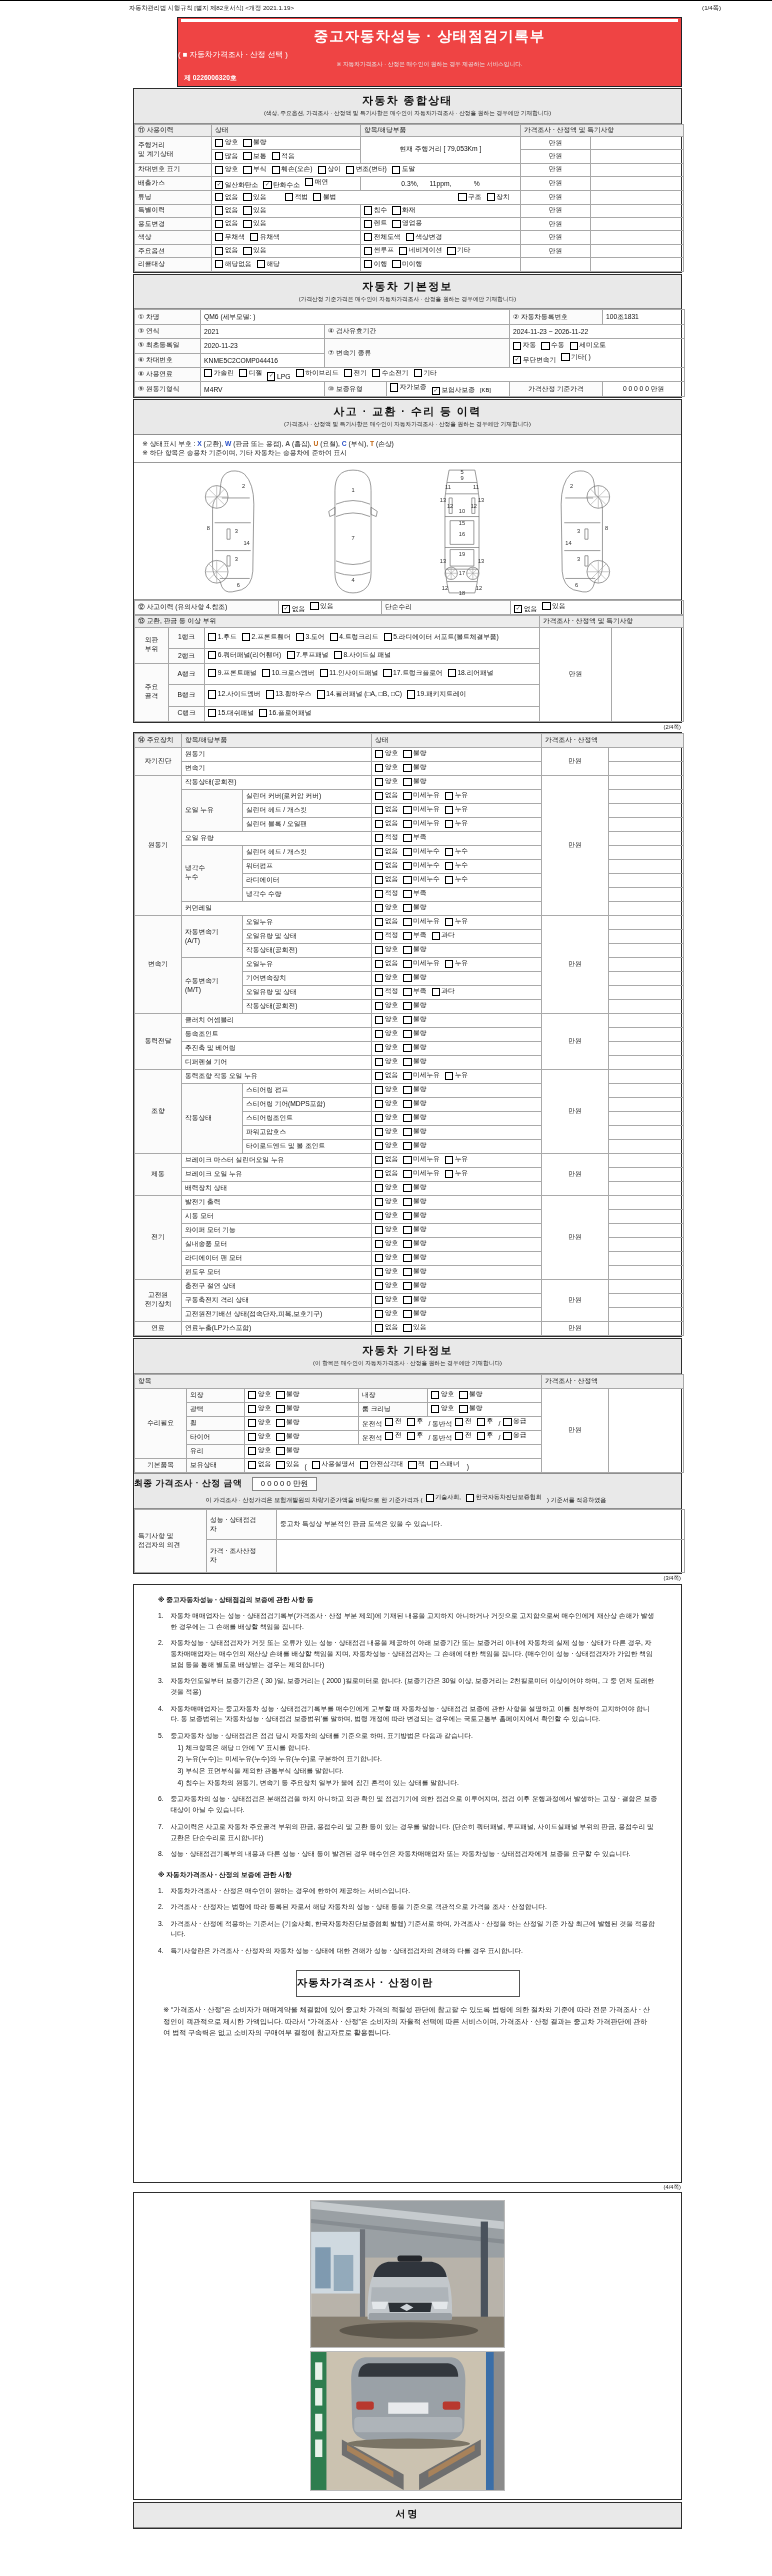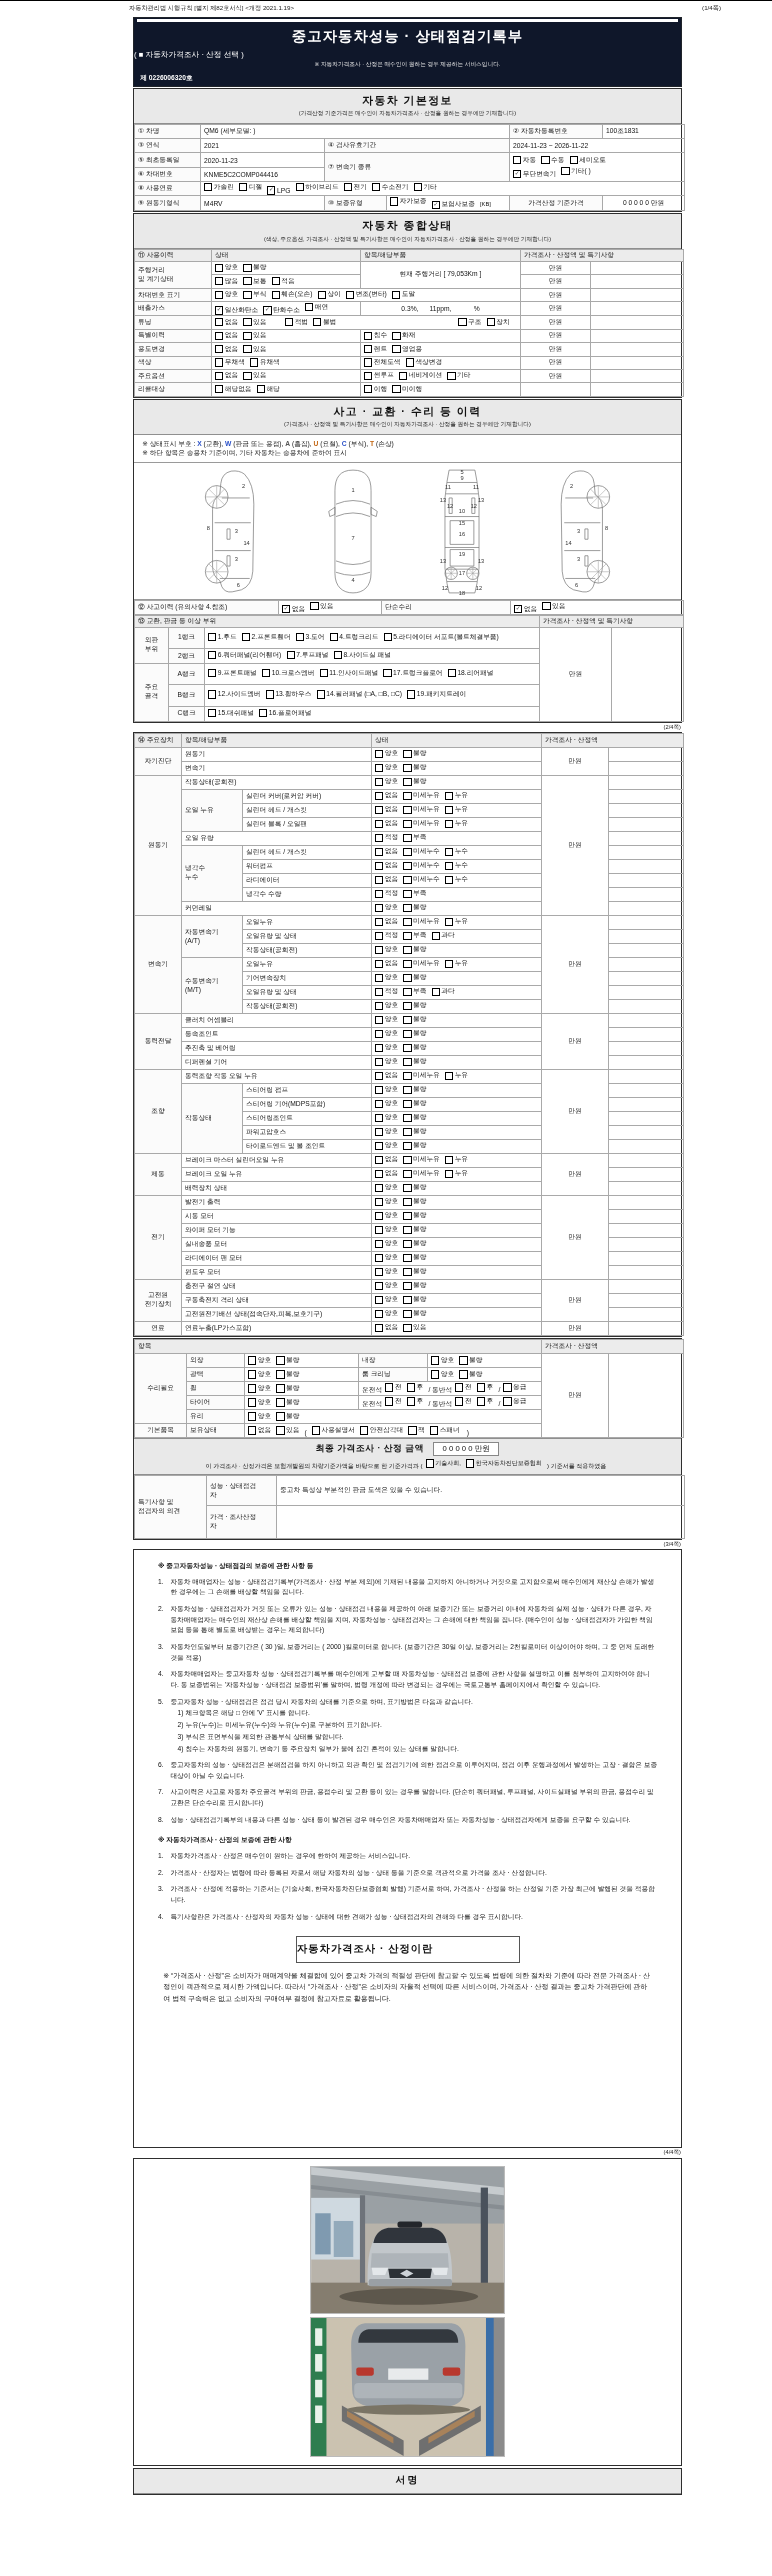--- a/index.html
+++ b/index.html
@@ -1,21 +1,21 @@
 <!DOCTYPE html>
 <html style="font-size:8.2px"><head>
 <meta charset="utf-8">
 <style>
   html,body{margin:0;padding:0;background:#fff;}
   body{width:773px;font-family:"Liberation Sans","DejaVu Sans",sans-serif;color:#111;}
   .page{position:relative;width:773px;height:2576px;overflow:hidden;border-top:1.5px solid #000;box-sizing:border-box;background:#fff;}
   .meta-row{display:flex;justify-content:space-between;font-size:6.2px;color:#222;padding:2.6px 52px 0 129px;}
   .sheet{width:549px;margin:4.1px 0 0 133px;}
   
-  .title-box{background:#0f172a;color:#fff;border:0.5px solid #20242a;padding:0 0 1px;}
+  .title-box{background:#ef4444;color:#fff;border:0.5px solid #20242a;padding:0 0 1px;margin-left:44px;}
   .slit{height:2.6px;background:#fff;margin:1.5px 2.6px 5.2px;}
   .t1{text-align:center;font-size:14.4px;font-weight:bold;letter-spacing:1px;}
   .t2{text-align:left;font-size:7.7px;margin-top:3.6px;}
   .t3{text-align:center;font-size:5.7px;margin-top:1.5px;color:#e8e8e8;}
   .t4{font-size:6.7px;font-weight:bold;padding:4.6px 0 2.1px 6.2px;}
   
   .box{border:1px solid #2e2e2e;margin-top:1.5px;background:#fff;}
   .ghead{background:#e9e9e9;border-bottom:0.5px solid #8f8f8f;text-align:center;padding:4.6px 0 4.1px;}
   .gt{font-size:10.8px;font-weight:bold;letter-spacing:1.5px;}
   .gs{font-size:5.7px;margin-top:2.6px;color:#222;}
@@ -69,20 +69,242 @@
   </div>
 
   <div class="sheet">
 
     <div class="title-box">
       <div class="slit"></div>
       <div class="t1">중고자동차성능 · 상태점검기록부</div>
       <div class="t2">( ■ 자동차가격조사 · 산정 선택 )</div>
       <div class="t3">※ 자동차가격조사 · 산정은 매수인이 원하는 경우 제공하는 서비스입니다.</div>
       <div class="t4">제 0226006320호</div>
+    </div>
+
+    <div class="box">
+      <div class="ghead">
+        <div class="gt">자동차 종합상태</div>
+        <div class="gs">(색상, 주요옵션, 가격조사 · 산정액 및 특기사항은 매수인이 자동차가격조사 · 산정을 원하는 경우에만 기재합니다)</div>
+      </div>
+      <table>
+        <colgroup>
+            <col style="width:77px">
+            <col style="width:149px">
+            <col style="width:160px">
+            <col style="width:70px">
+            <col style="width:93px">
+          </colgroup>
+        <tbody>
+            <tr style="height:12.4px">
+          <th>⑪ 사용이력</th>
+          <th>상태</th>
+          <th>항목/해당부품</th>
+          <th colspan="2">가격조사 · 산정액 및 특기사항</th>
+        </tr>
+        </tbody>
+          <tbody id="overall-body">
+            <tr>
+              <td class="lab prl" rowspan="2">주행거리
+및 계기상태</td>
+              <td><span class="cb">
+                  <span class="bx"></span>
+                  <span>양호</span>
+                </span><span class="cb">
+                  <span class="bx"></span>
+                  <span>불량</span>
+                </span></td>
+              <td class="ctr" rowspan="2">현재 주행거리 [ 79,053Km ]</td>
+              <td class="unitcell">만원</td>
+              <td></td>
+            </tr>
+            <tr>
+              <td><span class="cb">
+                  <span class="bx"></span>
+                  <span>많음</span>
+                </span><span class="cb">
+                  <span class="bx"></span>
+                  <span>보통</span>
+                </span><span class="cb">
+                  <span class="bx"></span>
+                  <span>적음</span>
+                </span></td>
+              <td class="unitcell">만원</td>
+              <td></td>
+            </tr>
+            <tr>
+              <td class="lab">차대번호 표기</td>
+              <td colspan="2"><span class="cb">
+                  <span class="bx"></span>
+                  <span>양호</span>
+                </span><span class="cb">
+                  <span class="bx"></span>
+                  <span>부식</span>
+                </span><span class="cb">
+                  <span class="bx"></span>
+                  <span>훼손(오손)</span>
+                </span><span class="cb">
+                  <span class="bx"></span>
+                  <span>상이</span>
+                </span><span class="cb">
+                  <span class="bx"></span>
+                  <span>변조(변타)</span>
+                </span><span class="cb">
+                  <span class="bx"></span>
+                  <span>도말</span>
+                </span></td>
+              <td class="unitcell">만원</td>
+              <td></td>
+            </tr>
+            <tr>
+              <td class="lab">배출가스</td>
+              <td><span class="cb">
+                  <span class="bx ck"></span>
+                  <span>일산화탄소</span>
+                </span><span class="cb">
+                  <span class="bx ck"></span>
+                  <span>탄화수소</span>
+                </span><span class="cb">
+                  <span class="bx"></span>
+                  <span>매연</span>
+                </span></td>
+              <td class="pre ctr">0.3%,      11ppm,            %</td>
+              <td class="unitcell">만원</td>
+              <td></td>
+            </tr>
+            <tr>
+              <td class="lab">튜닝</td>
+              <td colspan="2">
+                <div class="grp3">
+                  <span><span class="cb">
+                      <span class="bx"></span>
+                      <span>없음</span>
+                    </span><span class="cb">
+                      <span class="bx"></span>
+                      <span>있음</span>
+                    </span></span>
+                  <span class="g2"><span class="cb">
+                      <span class="bx"></span>
+                      <span>적법</span>
+                    </span><span class="cb">
+                      <span class="bx"></span>
+                      <span>불법</span>
+                    </span></span>
+                  <span class="g3"><span class="cb">
+                      <span class="bx"></span>
+                      <span>구조</span>
+                    </span><span class="cb">
+                      <span class="bx"></span>
+                      <span>장치</span>
+                    </span></span>
+                </div>
+              </td>
+              <td class="unitcell">만원</td>
+              <td></td>
+            </tr>
+            <tr>
+              <td class="lab">특별이력</td>
+              <td><span class="cb">
+                  <span class="bx"></span>
+                  <span>없음</span>
+                </span><span class="cb">
+                  <span class="bx"></span>
+                  <span>있음</span>
+                </span></td>
+              <td><span class="cb">
+                  <span class="bx"></span>
+                  <span>침수</span>
+                </span><span class="cb">
+                  <span class="bx"></span>
+                  <span>화재</span>
+                </span></td>
+              <td class="unitcell">만원</td>
+              <td></td>
+            </tr>
+            <tr>
+              <td class="lab">용도변경</td>
+              <td><span class="cb">
+                  <span class="bx"></span>
+                  <span>없음</span>
+                </span><span class="cb">
+                  <span class="bx"></span>
+                  <span>있음</span>
+                </span></td>
+              <td><span class="cb">
+                  <span class="bx"></span>
+                  <span>렌트</span>
+                </span><span class="cb">
+                  <span class="bx"></span>
+                  <span>영업용</span>
+                </span></td>
+              <td class="unitcell">만원</td>
+              <td></td>
+            </tr>
+            <tr>
+              <td class="lab">색상</td>
+              <td><span class="cb">
+                  <span class="bx"></span>
+                  <span>무채색</span>
+                </span><span class="cb">
+                  <span class="bx"></span>
+                  <span>유채색</span>
+                </span></td>
+              <td><span class="cb">
+                  <span class="bx"></span>
+                  <span>전체도색</span>
+                </span><span class="cb">
+                  <span class="bx"></span>
+                  <span>색상변경</span>
+                </span></td>
+              <td class="unitcell">만원</td>
+              <td></td>
+            </tr>
+            <tr>
+              <td class="lab">주요옵션</td>
+              <td><span class="cb">
+                  <span class="bx"></span>
+                  <span>없음</span>
+                </span><span class="cb">
+                  <span class="bx"></span>
+                  <span>있음</span>
+                </span></td>
+              <td><span class="cb">
+                  <span class="bx"></span>
+                  <span>썬루프</span>
+                </span><span class="cb">
+                  <span class="bx"></span>
+                  <span>네비게이션</span>
+                </span><span class="cb">
+                  <span class="bx"></span>
+                  <span>기타</span>
+                </span></td>
+              <td class="unitcell">만원</td>
+              <td></td>
+            </tr>
+            <tr>
+              <td class="lab">리콜대상</td>
+              <td><span class="cb">
+                  <span class="bx"></span>
+                  <span>해당없음</span>
+                </span><span class="cb">
+                  <span class="bx"></span>
+                  <span>해당</span>
+                </span></td>
+              <td><span class="cb">
+                  <span class="bx"></span>
+                  <span>이행</span>
+                </span><span class="cb">
+                  <span class="bx"></span>
+                  <span>미이행</span>
+                </span></td>
+              <td class="unitcell"></td>
+              <td></td>
+            </tr>
+          </tbody>
+      </table>
     </div>
 
     <div class="box">
       <div class="ghead">
         <div class="gt">자동차 기본정보</div>
         <div class="gs">(가격산정 기준가격은 매수인이 자동차가격조사 · 산정을 원하는 경우에만 기재합니다)</div>
       </div>
       <table>
         <colgroup>
             <col style="width:66px">
@@ -167,242 +389,20 @@
                     <span>자가보증</span>
                   </span><span class="cb">
                     <span class="bx ck"></span>
                     <span>보험사보증</span>
                   </span></span><span style="font-size:5.7px">[KB]</span></td>
           <td class="lab ctr">가격산정 기준가격</td>
           <td class="ctr">0 0 0 0 0 만원</td>
         </tr>
       </tbody>
         </table>
-    </div>
-
-    <div class="box">
-      <div class="ghead">
-        <div class="gt">자동차 종합상태</div>
-        <div class="gs">(색상, 주요옵션, 가격조사 · 산정액 및 특기사항은 매수인이 자동차가격조사 · 산정을 원하는 경우에만 기재합니다)</div>
-      </div>
-      <table>
-        <colgroup>
-            <col style="width:77px">
-            <col style="width:149px">
-            <col style="width:160px">
-            <col style="width:70px">
-            <col style="width:93px">
-          </colgroup>
-        <tbody>
-            <tr style="height:12.4px">
-          <th>⑪ 사용이력</th>
-          <th>상태</th>
-          <th>항목/해당부품</th>
-          <th colspan="2">가격조사 · 산정액 및 특기사항</th>
-        </tr>
-        </tbody>
-          <tbody id="overall-body">
-            <tr>
-              <td class="lab prl" rowspan="2">주행거리
-및 계기상태</td>
-              <td><span class="cb">
-                  <span class="bx"></span>
-                  <span>양호</span>
-                </span><span class="cb">
-                  <span class="bx"></span>
-                  <span>불량</span>
-                </span></td>
-              <td class="ctr" rowspan="2">현재 주행거리 [ 79,053Km ]</td>
-              <td class="unitcell">만원</td>
-              <td></td>
-            </tr>
-            <tr>
-              <td><span class="cb">
-                  <span class="bx"></span>
-                  <span>많음</span>
-                </span><span class="cb">
-                  <span class="bx"></span>
-                  <span>보통</span>
-                </span><span class="cb">
-                  <span class="bx"></span>
-                  <span>적음</span>
-                </span></td>
-              <td class="unitcell">만원</td>
-              <td></td>
-            </tr>
-            <tr>
-              <td class="lab">차대번호 표기</td>
-              <td colspan="2"><span class="cb">
-                  <span class="bx"></span>
-                  <span>양호</span>
-                </span><span class="cb">
-                  <span class="bx"></span>
-                  <span>부식</span>
-                </span><span class="cb">
-                  <span class="bx"></span>
-                  <span>훼손(오손)</span>
-                </span><span class="cb">
-                  <span class="bx"></span>
-                  <span>상이</span>
-                </span><span class="cb">
-                  <span class="bx"></span>
-                  <span>변조(변타)</span>
-                </span><span class="cb">
-                  <span class="bx"></span>
-                  <span>도말</span>
-                </span></td>
-              <td class="unitcell">만원</td>
-              <td></td>
-            </tr>
-            <tr>
-              <td class="lab">배출가스</td>
-              <td><span class="cb">
-                  <span class="bx ck"></span>
-                  <span>일산화탄소</span>
-                </span><span class="cb">
-                  <span class="bx ck"></span>
-                  <span>탄화수소</span>
-                </span><span class="cb">
-                  <span class="bx"></span>
-                  <span>매연</span>
-                </span></td>
-              <td class="pre ctr">0.3%,      11ppm,            %</td>
-              <td class="unitcell">만원</td>
-              <td></td>
-            </tr>
-            <tr>
-              <td class="lab">튜닝</td>
-              <td colspan="2">
-                <div class="grp3">
-                  <span><span class="cb">
-                      <span class="bx"></span>
-                      <span>없음</span>
-                    </span><span class="cb">
-                      <span class="bx"></span>
-                      <span>있음</span>
-                    </span></span>
-                  <span class="g2"><span class="cb">
-                      <span class="bx"></span>
-                      <span>적법</span>
-                    </span><span class="cb">
-                      <span class="bx"></span>
-                      <span>불법</span>
-                    </span></span>
-                  <span class="g3"><span class="cb">
-                      <span class="bx"></span>
-                      <span>구조</span>
-                    </span><span class="cb">
-                      <span class="bx"></span>
-                      <span>장치</span>
-                    </span></span>
-                </div>
-              </td>
-              <td class="unitcell">만원</td>
-              <td></td>
-            </tr>
-            <tr>
-              <td class="lab">특별이력</td>
-              <td><span class="cb">
-                  <span class="bx"></span>
-                  <span>없음</span>
-                </span><span class="cb">
-                  <span class="bx"></span>
-                  <span>있음</span>
-                </span></td>
-              <td><span class="cb">
-                  <span class="bx"></span>
-                  <span>침수</span>
-                </span><span class="cb">
-                  <span class="bx"></span>
-                  <span>화재</span>
-                </span></td>
-              <td class="unitcell">만원</td>
-              <td></td>
-            </tr>
-            <tr>
-              <td class="lab">용도변경</td>
-              <td><span class="cb">
-                  <span class="bx"></span>
-                  <span>없음</span>
-                </span><span class="cb">
-                  <span class="bx"></span>
-                  <span>있음</span>
-                </span></td>
-              <td><span class="cb">
-                  <span class="bx"></span>
-                  <span>렌트</span>
-                </span><span class="cb">
-                  <span class="bx"></span>
-                  <span>영업용</span>
-                </span></td>
-              <td class="unitcell">만원</td>
-              <td></td>
-            </tr>
-            <tr>
-              <td class="lab">색상</td>
-              <td><span class="cb">
-                  <span class="bx"></span>
-                  <span>무채색</span>
-                </span><span class="cb">
-                  <span class="bx"></span>
-                  <span>유채색</span>
-                </span></td>
-              <td><span class="cb">
-                  <span class="bx"></span>
-                  <span>전체도색</span>
-                </span><span class="cb">
-                  <span class="bx"></span>
-                  <span>색상변경</span>
-                </span></td>
-              <td class="unitcell">만원</td>
-              <td></td>
-            </tr>
-            <tr>
-              <td class="lab">주요옵션</td>
-              <td><span class="cb">
-                  <span class="bx"></span>
-                  <span>없음</span>
-                </span><span class="cb">
-                  <span class="bx"></span>
-                  <span>있음</span>
-                </span></td>
-              <td><span class="cb">
-                  <span class="bx"></span>
-                  <span>썬루프</span>
-                </span><span class="cb">
-                  <span class="bx"></span>
-                  <span>네비게이션</span>
-                </span><span class="cb">
-                  <span class="bx"></span>
-                  <span>기타</span>
-                </span></td>
-              <td class="unitcell">만원</td>
-              <td></td>
-            </tr>
-            <tr>
-              <td class="lab">리콜대상</td>
-              <td><span class="cb">
-                  <span class="bx"></span>
-                  <span>해당없음</span>
-                </span><span class="cb">
-                  <span class="bx"></span>
-                  <span>해당</span>
-                </span></td>
-              <td><span class="cb">
-                  <span class="bx"></span>
-                  <span>이행</span>
-                </span><span class="cb">
-                  <span class="bx"></span>
-                  <span>미이행</span>
-                </span></td>
-              <td class="unitcell"></td>
-              <td></td>
-            </tr>
-          </tbody>
-      </table>
     </div>
 
     <div class="box">
       <div class="ghead">
         <div class="gt">사고 · 교환 · 수리 등 이력</div>
         <div class="gs">(가격조사 · 산정액 및 특기사항은 매수인이 자동차가격조사 · 산정을 원하는 경우에만 기재합니다)</div>
       </div>
       <div class="legend">
         <div id="legend1"><span>※ 상태표시 부호 : </span><span style="color: rgb(42, 80, 200); font-weight: bold;">X</span><span> (교환), </span><span style="color: rgb(42, 80, 200); font-weight: bold;">W</span><span> (판금 또는 용접), </span><span style="color: rgb(85, 85, 85); font-weight: bold;">A</span><span> (흠집), </span><span style="color: rgb(194, 100, 15); font-weight: bold;">U</span><span> (요철), </span><span style="color: rgb(42, 80, 200); font-weight: bold;">C</span><span> (부식), </span><span style="color: rgb(194, 100, 15); font-weight: bold;">T</span><span> (손상)</span></div>
         <div>※ 하단 항목은 승용차 기준이며, 기타 자동차는 승용차에 준하여 표시</div>
@@ -1175,20 +1175,24 @@
                   <span>있음</span>
                 </span></td>
               <td class="unitcell">만원</td>
               <td></td>
             </tr>
           </tbody>
       </table>
     </div>
 
     <div class="box">
+      <div class="ghead">
+        <div class="gt">자동차 기타정보</div>
+        <div class="gs">(이 항목은 매수인이 자동차가격조사 · 산정을 원하는 경우에만 기재합니다)</div>
+      </div>
       <table>
         <colgroup>
             <col style="width:52px">
             <col style="width:58px">
             <col style="width:114px">
             <col style="width:69px">
             <col style="width:114px">
             <col style="width:67px">
             <col style="width:75px">
           </colgroup>
@@ -1319,21 +1323,21 @@
                   <span class="bx"></span>
                   <span>잭</span>
                 </span><span class="cb">
                   <span class="bx"></span>
                   <span>스패너</span>
                 </span><span class="tkx"> )</span></td>
             </tr>
           </tbody>
       </table>
       <div style="background:#e9e9e9;border-top:0.5px solid #8f8f8f;border-bottom:0.5px solid #8f8f8f;padding:3.1px 0 3.6px;">
-        <div style="text-align:center;">
+        <div style="">
           <span style="font-size:8.8px;font-weight:bold;letter-spacing:0.5px;">최종 가격조사 · 산정 금액</span>
           <span style="display:inline-block;background:#fff;border:0.5px solid #888;padding:1px 8.2px;margin-left:7.2px;font-size:7.7px;">0  0  0  0  0 만원</span>
         </div>
         <div style="text-align:center;font-size:6px;margin-top:2.6px;" id="final-note"><span class="tkx">이 가격조사 · 산정가격은 보험개발원의 차량기준가액을 바탕으로 한 기준가격과 (</span><span class="cb">
               <span class="bx"></span>
               <span>기술사회,</span>
             </span><span class="cb">
               <span class="bx"></span>
               <span>한국자동차진단보증협회</span>
             </span><span class="tkx">) 기준서를 적용하였음</span></div>

